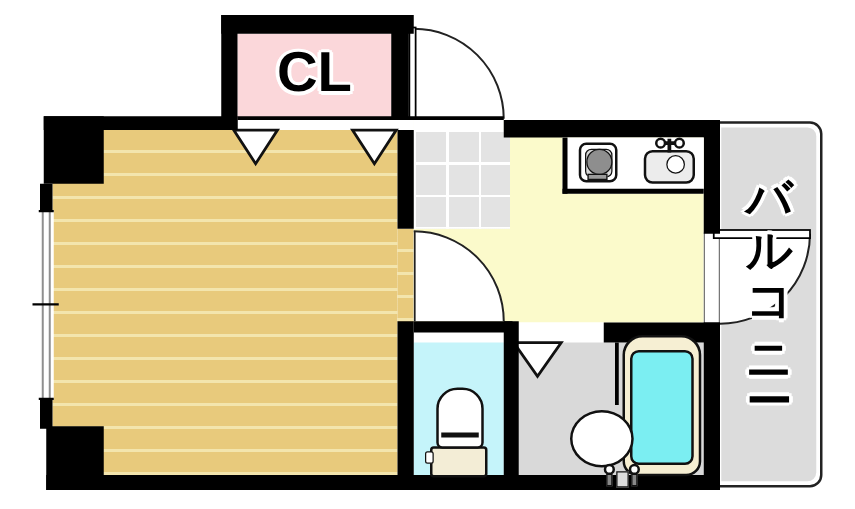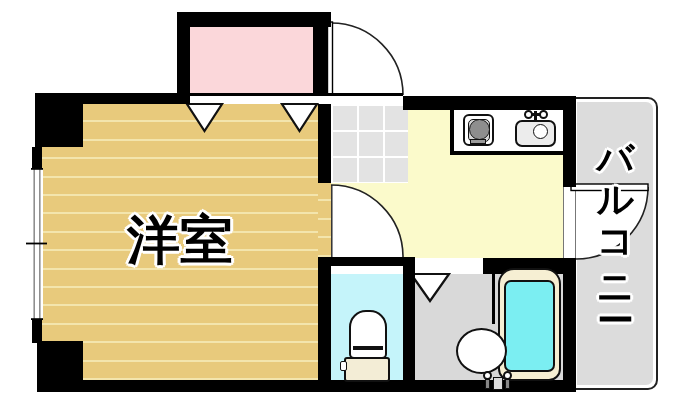--- a/index.html
+++ b/index.html
@@ -113,15 +113,15 @@
   </div>
   <div class="abs" style="left:456px;top:328px;width:51px;height:46px;background:#fff;border:2.5px solid #111;border-radius:50%;"></div>
   <div class="abs" style="left:481px;top:369px;width:36px;height:22px;">
     <div class="abs" style="left:12px;top:8px;width:10px;height:13px;background:#ddd;border:1px solid #111;"></div>
     <div class="abs" style="left:4px;top:10px;width:5px;height:10px;background:#888;border:1px solid #111;"></div>
     <div class="abs" style="left:24px;top:10px;width:5px;height:10px;background:#888;border:1px solid #111;"></div>
     <div class="abs" style="left:2px;top:2px;width:9px;height:9px;background:#fff;border:2px solid #111;border-radius:50%;"></div>
     <div class="abs" style="left:22px;top:2px;width:9px;height:9px;background:#fff;border:2px solid #111;border-radius:50%;"></div>
   </div>
 
-  <div class="abs halo" style="left:90px;top:211px;width:180px;height:58px;font-size:53px;line-height:58px;text-align:center;">洋室</div>
+  <div class="abs halo" style="left:190px;top:32px;width:123px;height:52px;font-size:45px;line-height:52px;text-align:center;">CL</div>
   <div class="abs halo" style="left:590px;top:116px;height:260px;font-size:37px;letter-spacing:4px;writing-mode:vertical-rl;text-orientation:mixed;">バルコニー</div>
 </div>
 
 </body></html>

